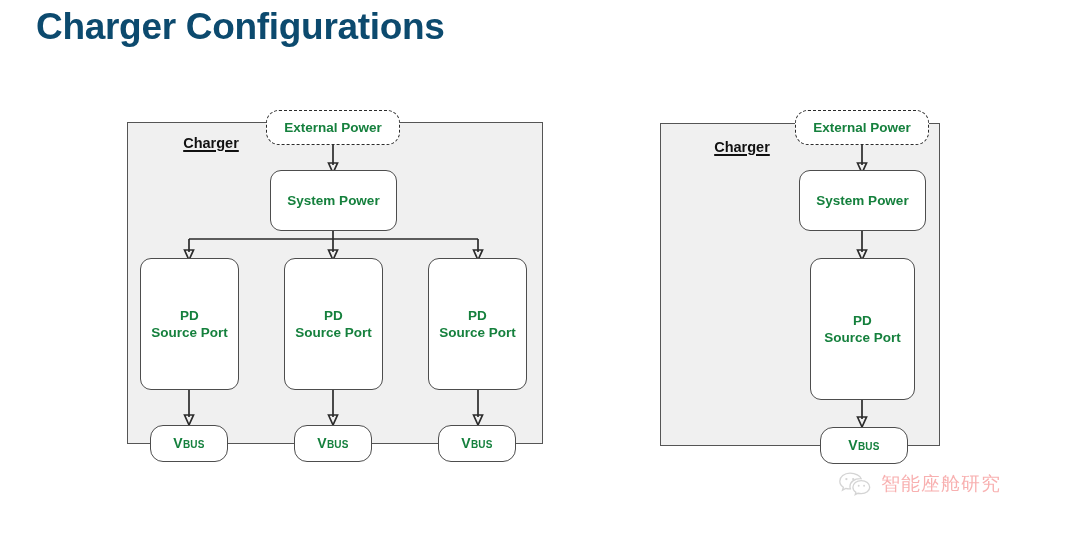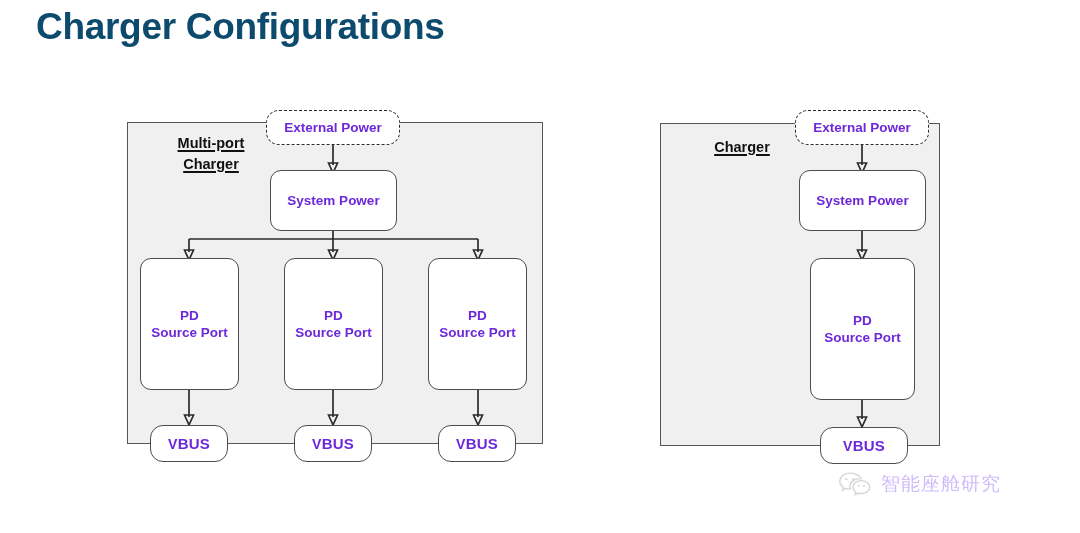--- a/index.html
+++ b/index.html
@@ -67,36 +67,36 @@
     background: #ffffff;
     border: 1.5px solid #4d4d4d;
     border-radius: 11px;
     box-sizing: border-box;
     display: flex;
     align-items: center;
     justify-content: center;
     text-align: center;
     font-size: 13.5px;
     font-weight: bold;
-    color: #6d28d9;
+    color: #15803d;
     line-height: 17px;
     z-index: 6;
   }
   .node.dashed {
     border: 1.8px dashed #2b2b2b;
     border-radius: 13px;
     background: #ffffff;
   }
   .node.pill {
     border-radius: 13px;
   }
 
   
   .vbus-text { font-size: 14px; font-weight: bold; letter-spacing: 0.2px; }
-  .vbus-text .sm { font-size: 15px; }
+  .vbus-text .sm { font-size: 10px; }
 
   
   .wires {
     position: absolute;
     left: 0; top: 0;
     width: 100%;
     height: 100%;
     z-index: 5;
     overflow: visible;
   }
@@ -108,21 +108,21 @@
     left: 838px;
     top: 470px;
     display: flex;
     align-items: center;
     gap: 9px;
     opacity: 0.42;
     user-select: none;
   }
   #watermark .wm-text {
     font-size: 19px;
-    color: #8b5cf6;
+    color: #ef4444;
     letter-spacing: 1px;
     font-family: "DejaVu Sans", sans-serif;
   }
 </style>
 </head>
 <body>
 
 <div id="slide-title">Charger Configurations</div>
 
 <div class="diagram" id="diagram-multiport">
@@ -147,21 +147,20 @@
 
     <line x1="79" y1="295" x2="79" y2="322"></line>
     <path d="M74.5,320 L79,330 L83.5,320 Z" fill="#2b2b2b" stroke="none"></path>
     <line x1="223" y1="295" x2="223" y2="322"></line>
     <path d="M218.5,320 L223,330 L227.5,320 Z" fill="#2b2b2b" stroke="none"></path>
     <line x1="368" y1="295" x2="368" y2="322"></line>
     <path d="M363.5,320 L368,330 L372.5,320 Z" fill="#2b2b2b" stroke="none"></path>
   </svg>
 
   <div class="enclosure-label" id="multiport-label">
-    <div>Multi-port</div>
     <div>Charger</div>
   </div>
 
   <div class="node dashed" style="left:156px; top:15px; width:134px; height:35px;">
     <span>External Power</span>
   </div>
 
   <div class="node" style="left:160px; top:75px; width:127px; height:61px;">
     <span>System Power</span>
   </div>

